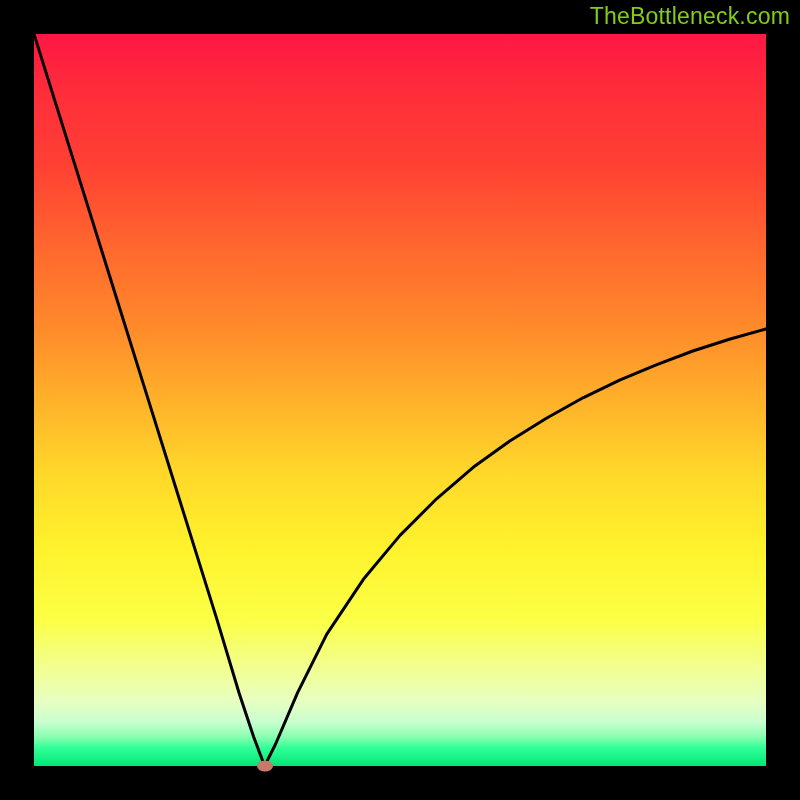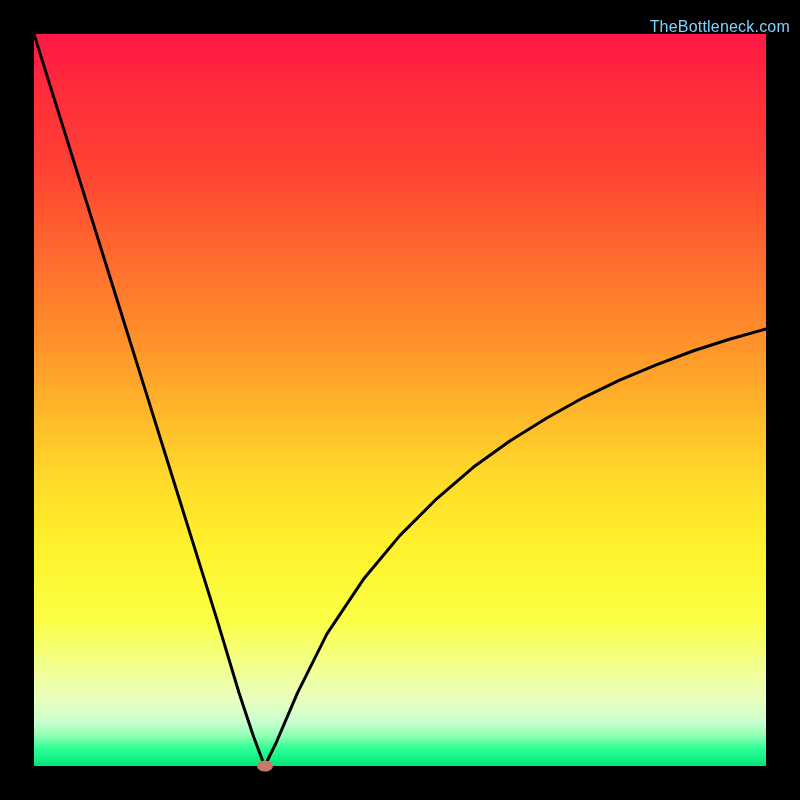--- a/index.html
+++ b/index.html
@@ -38,24 +38,24 @@
       #f3ff8a 86%,
       #e8ffc0 91%,
       #c9ffd0 94%,
       #8affb0 96%,
       #33ff99 97.5%,
       #00e676 100%
     );
   }
   .watermark {
     position: absolute;
-    top: 18px;
+    top: 3px;
     right: 10px;
-    color: #7dd3fc;
-    font-size: 16px;
+    color: #84cc16;
+    font-size: 23px;
     letter-spacing: 0.2px;
     user-select: none;
   }
   .curve-svg {
     position: absolute;
     left: 0;
     top: 0;
     width: 732px;
     height: 732px;
     pointer-events: none;

